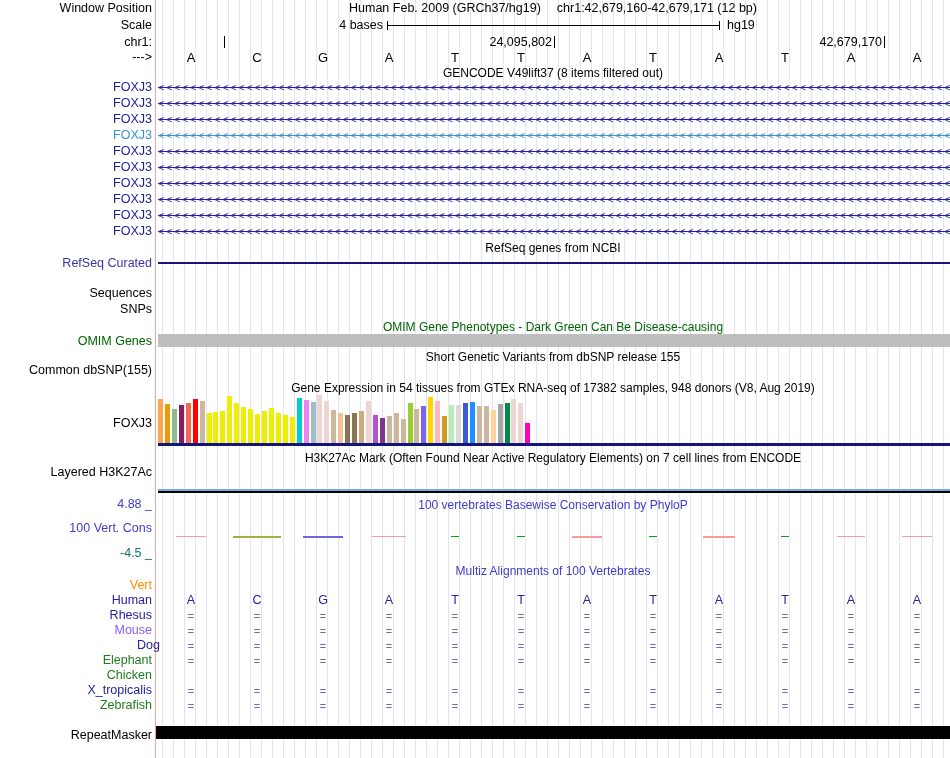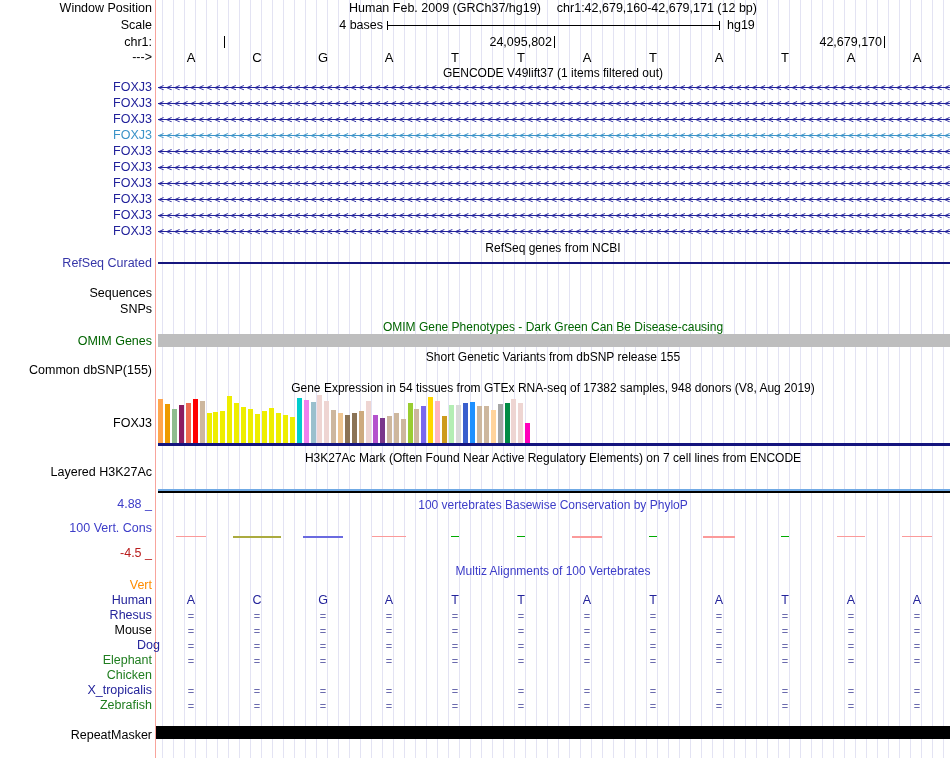--- a/index.html
+++ b/index.html
@@ -107,21 +107,21 @@
   <div class="lbl" style="top:19px">Scale</div>
   <span style="position:absolute;top:19px;right:567px;font-size:12.5px;line-height:13px">4 bases</span>
   <div class="hline" style="left:387px;top:25px;width:332px;height:1px;background:#000"></div>
   <div class="tick" style="left:387px;top:21px;height:9px"></div>
   <div class="tick" style="left:719px;top:21px;height:9px"></div>
   <span style="position:absolute;top:19px;left:727px;font-size:12.5px;line-height:13px">hg19</span>
 
   <div class="lbl" style="top:36px">chr1:</div>
   <div class="lbl" style="top:51px">---&gt;</div>
 
-  <div class="title" style="top:67px">GENCODE V49lift37 (1 items filtered out)</div>
+  <div class="title" style="top:67px">GENCODE V49lift37 (8 items filtered out)</div>
   <div class="title" style="top:242px">RefSeq genes from NCBI</div>
   <div class="lbl" style="top:257px;color:#3535A8">RefSeq Curated</div>
   <div class="hline" style="left:158px;right:0;top:262px;height:2px;background:#16167E"></div>
 
   <div class="lbl" style="top:287px">Sequences</div>
   <div class="lbl" style="top:303px">SNPs</div>
 
   <div class="title" style="top:321px;color:#006400">OMIM Gene Phenotypes - Dark Green Can Be Disease-causing</div>
   <div class="lbl" style="top:335px;color:#006400">OMIM Genes</div>
   <div class="hline" style="left:158px;right:0;top:334px;height:13px;background:#BEBEBE"></div>
@@ -134,21 +134,21 @@
   <div class="hline" style="left:158px;right:0;top:443px;height:3px;background:#14147E"></div>
 
   <div class="title" style="top:452px">H3K27Ac Mark (Often Found Near Active Regulatory Elements) on 7 cell lines from ENCODE</div>
   <div class="lbl" style="top:466px">Layered H3K27Ac</div>
   <div class="hline" style="left:158px;right:0;top:489px;height:2px;background:#6FA9E4"></div>
   <div class="hline" style="left:158px;right:0;top:491px;height:2px;background:#000"></div>
 
   <div class="lbl" style="top:498px;color:#3C3CC8">4.88 _</div>
   <div class="title" style="top:499px;color:#3C3CC8">100 vertebrates Basewise Conservation by PhyloP</div>
   <div class="lbl" style="top:522px;color:#3C3CC8">100 Vert. Cons</div>
-  <div class="lbl" style="top:547px;color:#b91c1c">-4.5 _</div>
+  <div class="lbl" style="top:547px;color:#0f766e">-4.5 _</div>
 
   <div class="title" style="top:565px;color:#3C3CC8">Multiz Alignments of 100 Vertebrates</div>
 
   <div class="lbl" style="top:729px">RepeatMasker</div>
   <div class="hline" style="left:156px;right:0;top:726px;height:13px;background:#000"></div>
 
 <div class="tick" style="position: absolute; left: 224px; top: 36px; height: 12px;"></div>
     <div class="tick" style="position: absolute; left: 554px; top: 36px; height: 12px;"></div>
     <div style="position: absolute; top: 36px; right: 398px; font-size: 12.5px; line-height: 13px;">24,095,802</div>
     <div class="tick" style="position: absolute; left: 884px; top: 36px; height: 12px;"></div>
@@ -301,21 +301,21 @@
     <div class="eq" style="left: 323px; top: 611px;">=</div>
     <div class="eq" style="left: 389px; top: 611px;">=</div>
     <div class="eq" style="left: 455px; top: 611px;">=</div>
     <div class="eq" style="left: 521px; top: 611px;">=</div>
     <div class="eq" style="left: 587px; top: 611px;">=</div>
     <div class="eq" style="left: 653px; top: 611px;">=</div>
     <div class="eq" style="left: 719px; top: 611px;">=</div>
     <div class="eq" style="left: 785px; top: 611px;">=</div>
     <div class="eq" style="left: 851px; top: 611px;">=</div>
     <div class="eq" style="left: 917px; top: 611px;">=</div>
-    <div class="lbl" style="top: 624px; color: #000000;">Mouse</div>
+    <div class="lbl" style="top: 624px; color: #8b5cf6;">Mouse</div>
     <div class="eq" style="left: 191px; top: 626px;">=</div>
     <div class="eq" style="left: 257px; top: 626px;">=</div>
     <div class="eq" style="left: 323px; top: 626px;">=</div>
     <div class="eq" style="left: 389px; top: 626px;">=</div>
     <div class="eq" style="left: 455px; top: 626px;">=</div>
     <div class="eq" style="left: 521px; top: 626px;">=</div>
     <div class="eq" style="left: 587px; top: 626px;">=</div>
     <div class="eq" style="left: 653px; top: 626px;">=</div>
     <div class="eq" style="left: 719px; top: 626px;">=</div>
     <div class="eq" style="left: 785px; top: 626px;">=</div>

